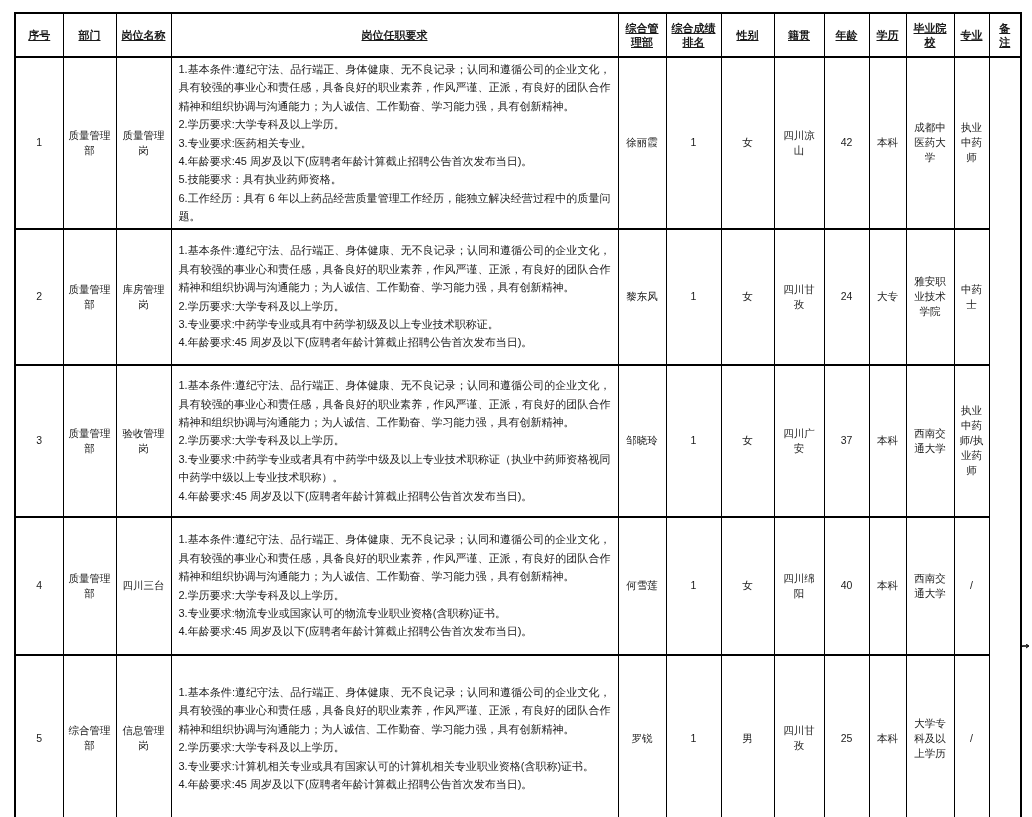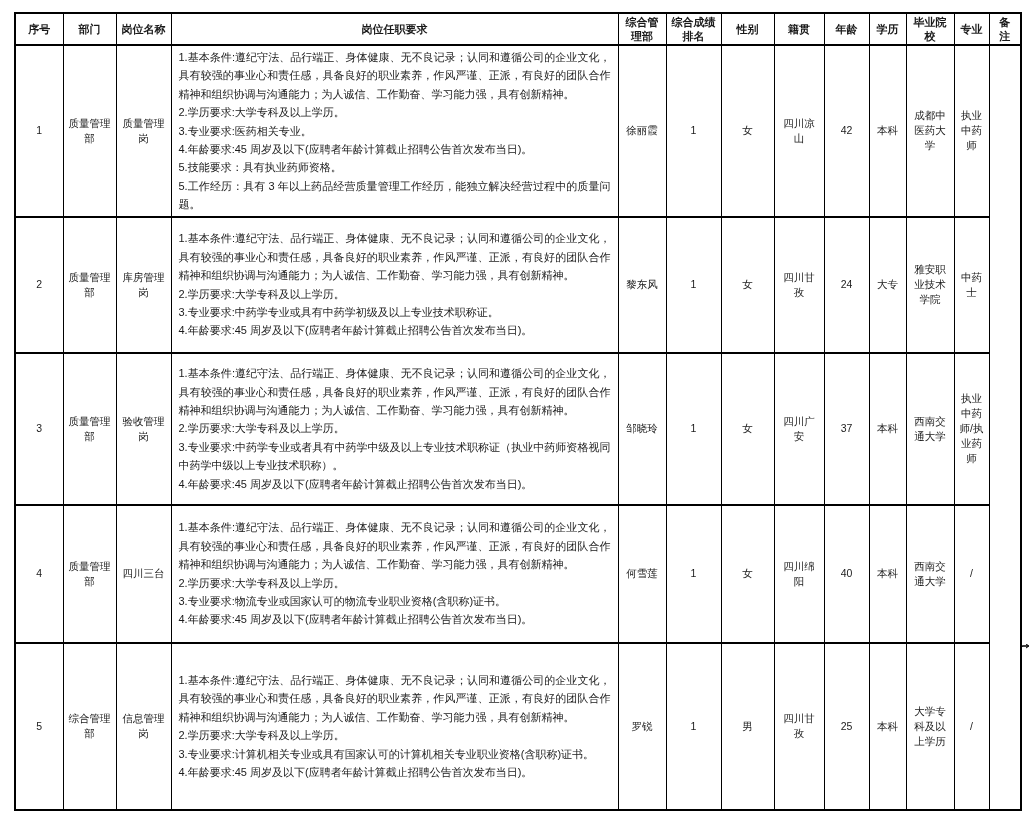--- a/index.html
+++ b/index.html
@@ -18,21 +18,21 @@
     vertical-align:middle;text-align:center;
     padding:1px 4px;overflow:hidden;word-break:break-all;
   }
   th{font-size:11px;font-weight:bold;line-height:14px;padding:1px 5px;}
   td{font-size:10.5px;line-height:15px;}
   td.req{
     text-align:justify;padding:2px 7px;font-size:11px;line-height:18.4px;
   }
   td.req p{margin:0;text-align:justify;}
   td.note{padding:18px 2px;}
-  tr.hdr{height:32px;}
+  tr.hdr{height:44px;text-decoration:underline;}
   tr.r1{height:166px;}
   tr.r2{height:136px;}
   tr.r3{height:152px;}
   tr.r4{height:138px;}
   tr.r5{height:167px;}
   .anchor{
     position:absolute;left:1018px;top:644px;width:12px;height:18px;
   }
 </style>
 </head>
@@ -74,21 +74,21 @@
   <tr class="r1">
     <td>1</td>
     <td>质量管理部</td>
     <td>质量管理岗</td>
     <td class="req">
       <p>1.基本条件:遵纪守法、品行端正、身体健康、无不良记录；认同和遵循公司的企业文化，具有较强的事业心和责任感，具备良好的职业素养，作风严谨、正派，有良好的团队合作精神和组织协调与沟通能力；为人诚信、工作勤奋、学习能力强，具有创新精神。</p>
       <p>2.学历要求:大学专科及以上学历。</p>
       <p>3.专业要求:医药相关专业。</p>
       <p>4.年龄要求:45 周岁及以下(应聘者年龄计算截止招聘公告首次发布当日)。</p>
       <p>5.技能要求：具有执业药师资格。</p>
-      <p>5.工作经历：具有 3 年以上药品经营质量管理工作经历，能独立解决经营过程中的质量问题。</p>
+      <p>6.工作经历：具有 6 年以上药品经营质量管理工作经历，能独立解决经营过程中的质量问题。</p>
     </td>
     <td>徐丽霞</td>
     <td>1</td>
     <td>女</td>
     <td>四川凉山</td>
     <td>42</td>
     <td>本科</td>
     <td>成都中医药大学</td>
     <td class="note">执业中药师</td>
   </tr>

